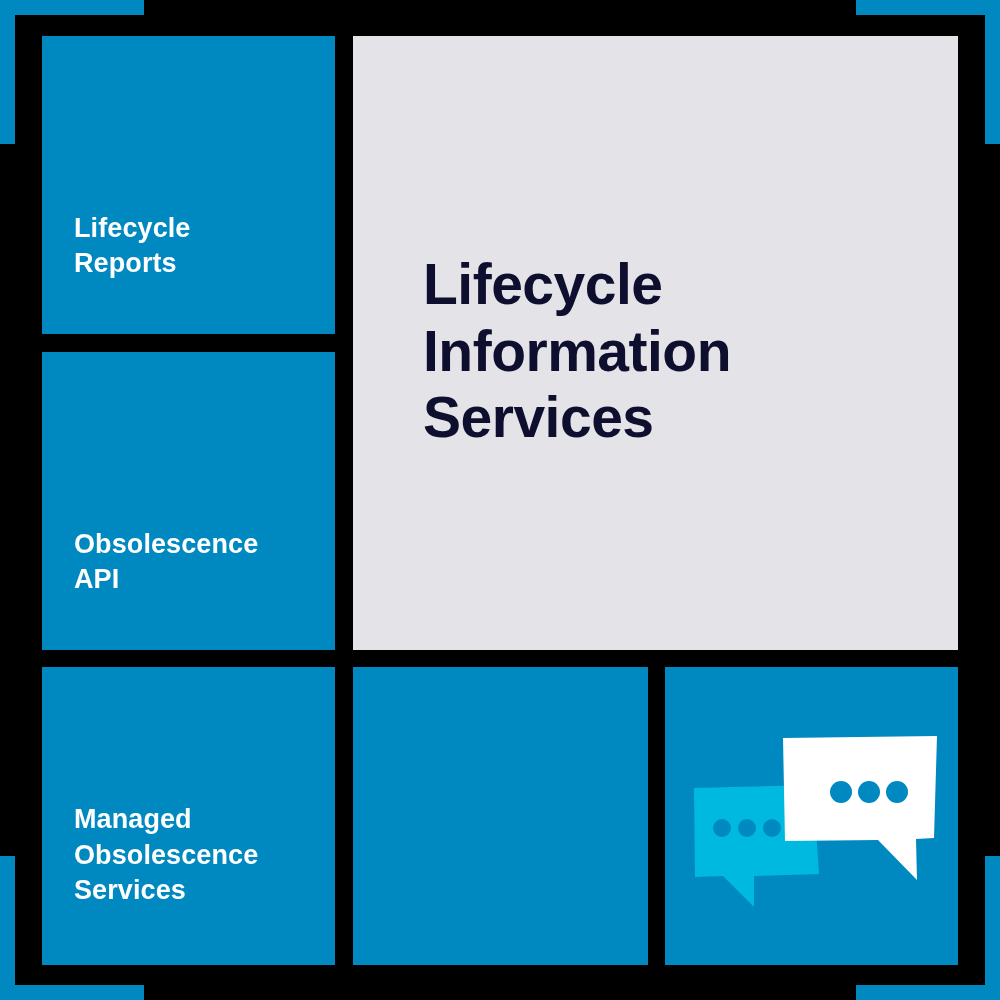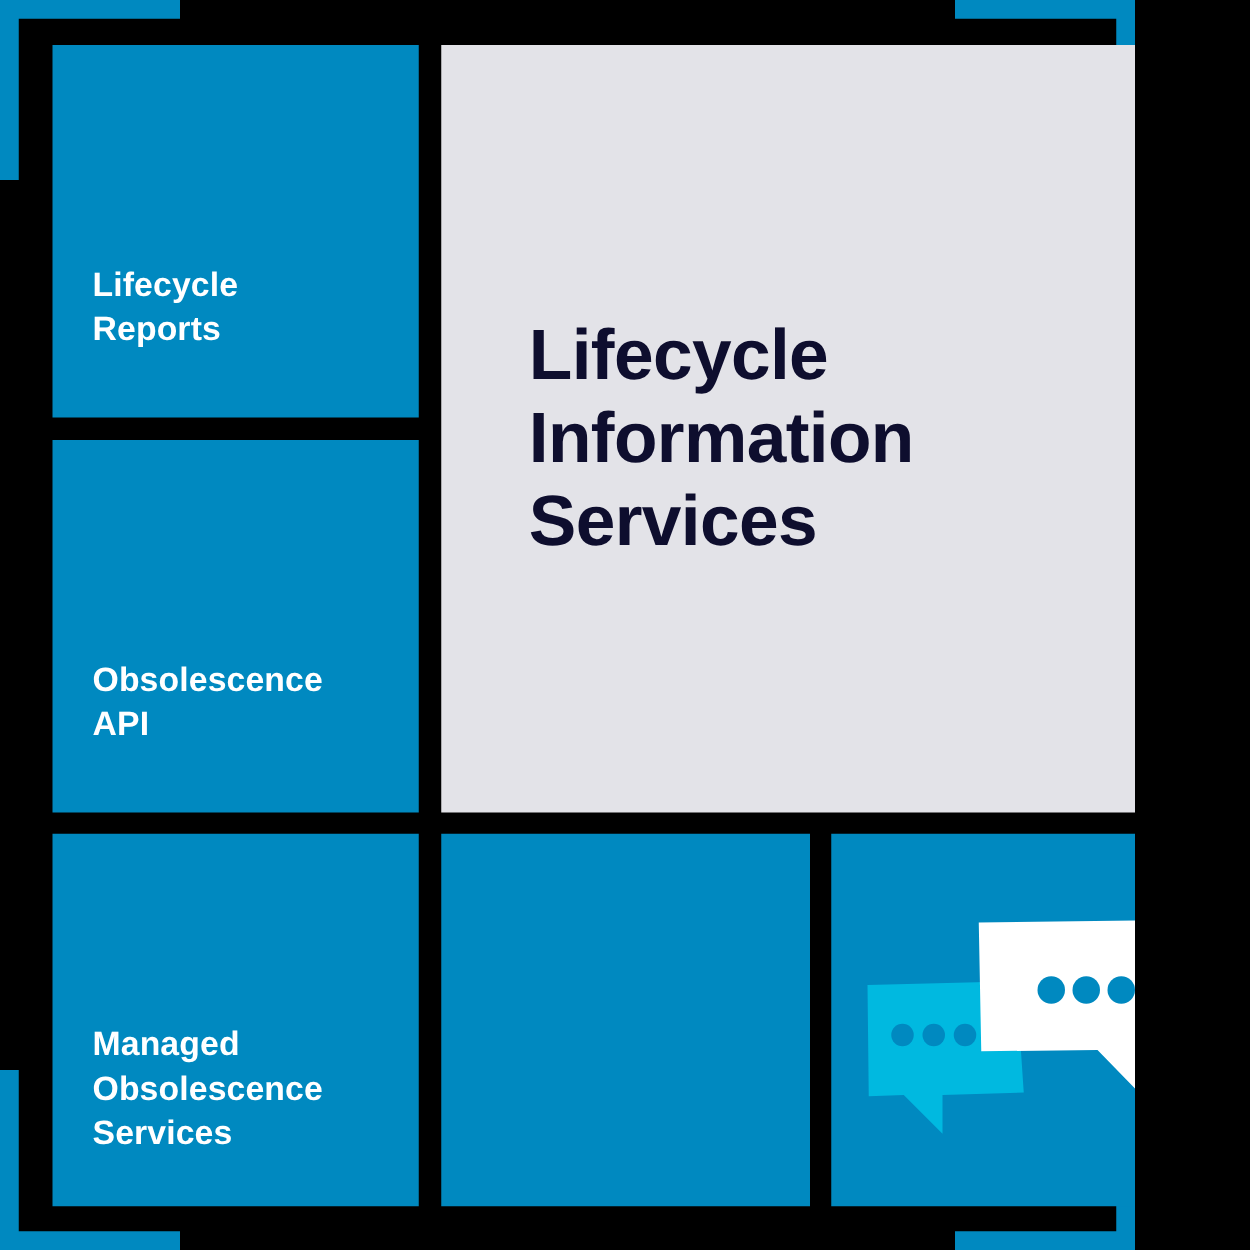--- a/index.html
+++ b/index.html
@@ -2,21 +2,21 @@
 <html><head>
 <meta charset="utf-8">
 <style>
   html, body {
     margin: 0;
     padding: 0;
     background: #000000;
   }
   #stage {
     position: relative;
-    width: 908px;
+    width: 1000px;
     height: 1000px;
     background: #000000;
     overflow: hidden;
     font-family: "Liberation Sans", sans-serif;
   }
 
   
   .bracket {
     position: absolute;
     pointer-events: none;
@@ -65,21 +65,21 @@
     white-space: pre-line;
   }
 
   #tile-lifecycle-reports { left: 42px; top: 36px; width: 293px; height: 298px; }
   #tile-lifecycle-reports .tile-label { bottom: 52px; }
 
   #tile-obsolescence-api { left: 42px; top: 352px; width: 293px; height: 298px; }
   #tile-obsolescence-api .tile-label { bottom: 52px; }
 
   #tile-managed-obsolescence { left: 42px; top: 667px; width: 293px; height: 298px; }
-  #tile-managed-obsolescence .tile-label { bottom: 40px; }
+  #tile-managed-obsolescence .tile-label { bottom: 56px; }
 
   #tile-filler { left: 353px; top: 667px; width: 295px; height: 298px; }
 
   #tile-chat { left: 665px; top: 667px; width: 293px; height: 298px; overflow: hidden; }
 
   
   #main-panel {
     position: absolute;
     left: 353px;
     top: 36px;

